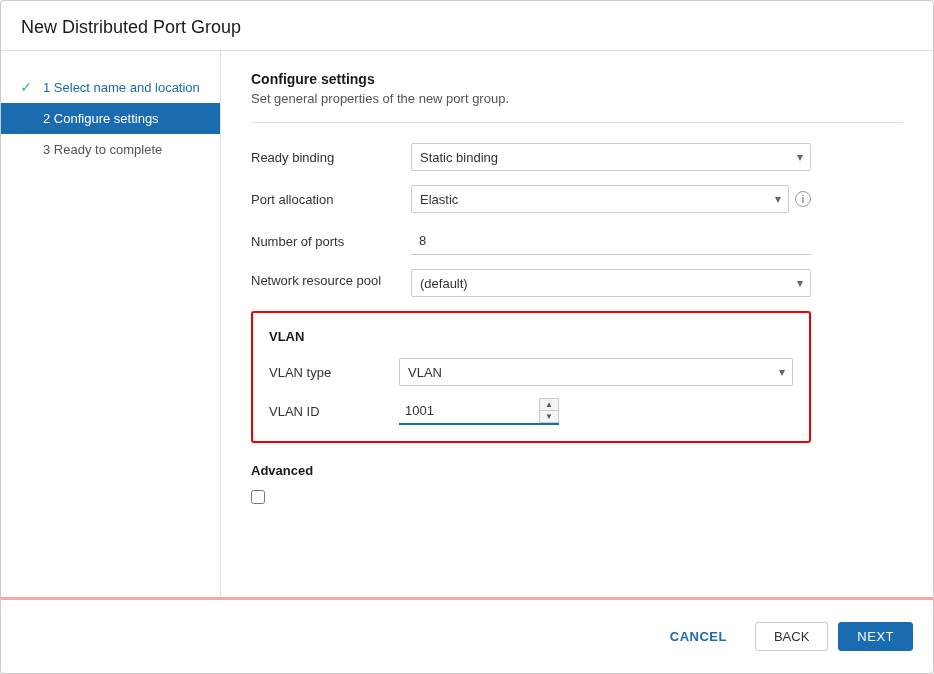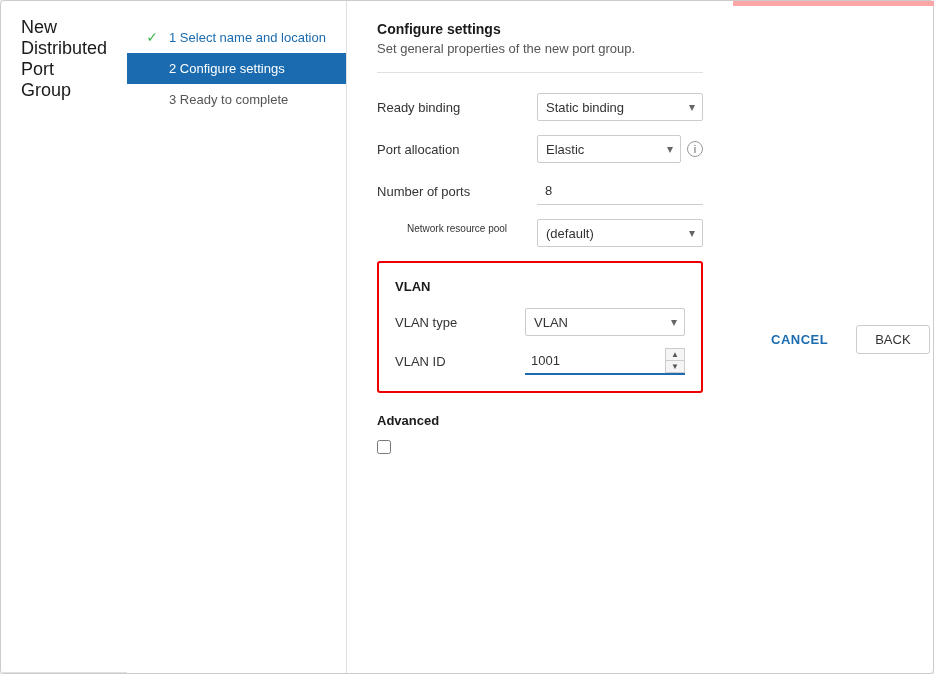--- a/index.html
+++ b/index.html
@@ -12,21 +12,21 @@
       justify-content: center;
       min-height: 100vh;
     }
     .dialog {
       background: #fff;
       border: 1px solid #ccc;
       border-radius: 4px;
       width: 934px;
       min-height: 674px;
       display: flex;
-      flex-direction: row;
+      flex-direction: column;
       box-shadow: 0 4px 16px rgba(0,0,0,0.15);
     }
     .dialog-title {
       padding: 16px 20px 12px 20px;
       font-size: 18px;
       font-weight: 400;
       color: #1a1a1a;
       border-bottom: 1px solid #e0e0e0;
     }
     .dialog-body {
@@ -99,24 +99,23 @@
     .form-label {
       width: 160px;
       flex-shrink: 0;
       color: #333;
       font-size: 13px;
     }
     .form-label-multiline {
       width: 160px;
       flex-shrink: 0;
       color: #333;
-      font-size: 10px;
+      font-size: 13px;
       padding-top: 4px;
       align-self: flex-start;
-      text-align: center;
     }
     .form-control {
       flex: 1;
       position: relative;
     }
     .select-box {
       width: 100%;
       padding: 5px 16px 5px 8px;
       border: 1px solid #ccc;
       border-radius: 2px;
@@ -260,22 +259,22 @@
     }
     .checkbox-label {
       font-size: 13px;
       color: #333;
     }
     
     .dialog-footer {
       display: flex;
       align-items: center;
       justify-content: flex-end;
-      padding: 28px 20px;
-      border-top: 5px solid #fca5a5;
+      padding: 22px 20px;
+      border-top: 3px solid #fca5a5;
       gap: 10px;
     }
     .btn {
       padding: 6px 18px;
       border-radius: 3px;
       font-size: 13px;
       cursor: pointer;
       font-weight: 500;
     }
     .btn-cancel {

